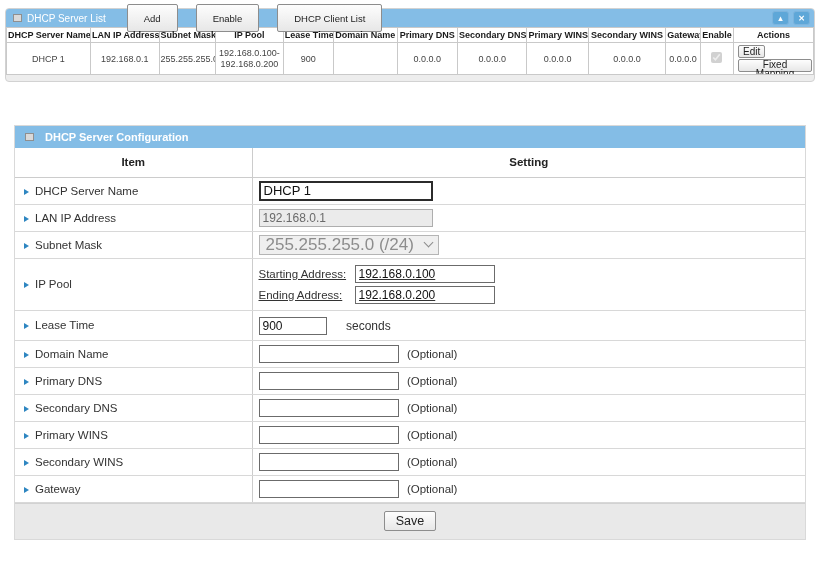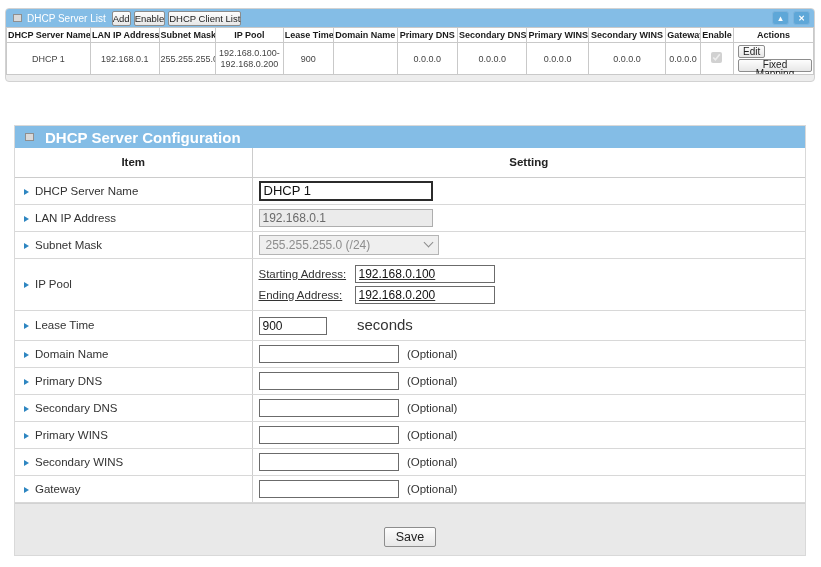--- a/index.html
+++ b/index.html
@@ -8,21 +8,21 @@
     width:821px; height:567px; position:relative; background:#ffffff;
     font-family:"Liberation Sans", sans-serif; color:#333;
   }
   button { font-family:"Liberation Sans", sans-serif; cursor:pointer; }
 
   
   .btn {
     background:linear-gradient(#fdfdfd,#e7e7e7);
     border:1px solid #8d8d8d; border-radius:2px; color:#222;
   }
-  .btn-sm { font-size:9.5px; padding:1px 0; height:15px; line-height:11px; margin-left:3px; }
+  .btn-sm { font-size:9.5px; padding:1px 16px; height:28px; line-height:11px; margin-left:18px; }
 
   
   .list-panel {
     position:absolute; left:5px; top:8px; width:810px;
     background:#ededed; border:1px solid #d2d2d2; border-radius:4px;
     padding-bottom:6px;
   }
   .list-header {
     height:18px; background:#84bde6; border-radius:3px 3px 0 0;
     display:flex; align-items:center; padding:0 4px;
@@ -53,21 +53,21 @@
   .cb-small { width:11px; height:11px; margin:0; }
 
   
   .config-panel {
     position:absolute; left:14px; top:125px; width:792px;
     border:1px solid #d9d9d9; background:#ffffff;
   }
   .config-header {
     height:22px; background:#84bde6; display:flex; align-items:center; padding:0 7px;
   }
-  .config-title { font-size:15px; font-weight:bold; color:#ffffff; margin-left:6px; }
+  .config-title { font-size:11px; font-weight:bold; color:#ffffff; margin-left:6px; }
   .config-table { width:100%; border-collapse:collapse; table-layout:fixed; }
   .config-table th {
     font-size:11.5px; font-weight:bold; color:#222; height:29px;
     border-bottom:1px solid #cccccc; text-align:center;
   }
   .config-table td { border-bottom:1px solid #d8d8d8; height:27px; }
   .config-table .item-col { border-right:1px solid #cccccc; }
   td.item-cell { text-align:left; padding-left:9px; font-size:11.5px; color:#333; }
   .bullet {
     display:inline-block; width:0; height:0; margin-right:6px;
@@ -78,40 +78,40 @@
   .row-lease td { height:30px; }
 
   .txt {
     height:18px; border:1px solid #6b6b6b; font-size:12px; padding:0 3px;
     font-family:"Liberation Sans", sans-serif; color:#111; background:#fff;
   }
   .txt-name { width:174px; height:20px; border:2px solid #2b2b2b; font-size:13px; }
   .txt-disabled { width:174px; background:#ebebeb; border:1px solid #aeaeae; color:#6a6a6a; }
   .sel-disabled {
     width:180px; height:20px; background:#efefef; border:1px solid #b5b5b5;
-    color:#8d8d8d; font-size:12px; display:inline-flex; align-items:center;
+    color:#8d8d8d; font-size:17px; display:inline-flex; align-items:center;
     justify-content:space-between; padding:0 6px;
   }
   .chevron-down {
     width:7px; height:7px; border-right:1.6px solid #8d8d8d; border-bottom:1.6px solid #8d8d8d;
     transform:rotate(45deg); margin-top:-4px; flex:none;
   }
   .pool-line { display:flex; align-items:center; margin:3px 0;text-decoration:underline; }
   .pool-label { display:inline-block; width:96px; font-size:11.5px; color:#333; }
   .txt-pool { width:140px; }
   .txt-lease { width:68px; }
-  .unit-label { font-size:15px; color:#333; margin-left:26px; }
+  .unit-label { font-size:12px; color:#333; margin-left:15px; }
   .txt-opt { width:140px; }
   .opt-note { font-size:11.5px; color:#333; margin-left:4px; }
   .cb-enable { width:14px; height:14px; accent-color:#1a73e8; margin:0 5px 0 1px; vertical-align:middle; }
   .enable-label { font-size:12px; color:#333; vertical-align:middle; }
 
   .config-footer {
     background:#e9e9e9; border-top:1px solid #d2d2d2; text-align:center;
-    padding:23px 0 8px 0;
+    padding:7px 0 8px 0;
   }
   .btn-save { font-size:12.5px; padding:2px 11px; border-radius:2px; }
 </style>
 </head>
 <body>
 
 <div class="list-panel">
   <div class="list-header">
     <span class="win-box-icon"></span>
     <span class="list-title">DHCP Server List</span>

